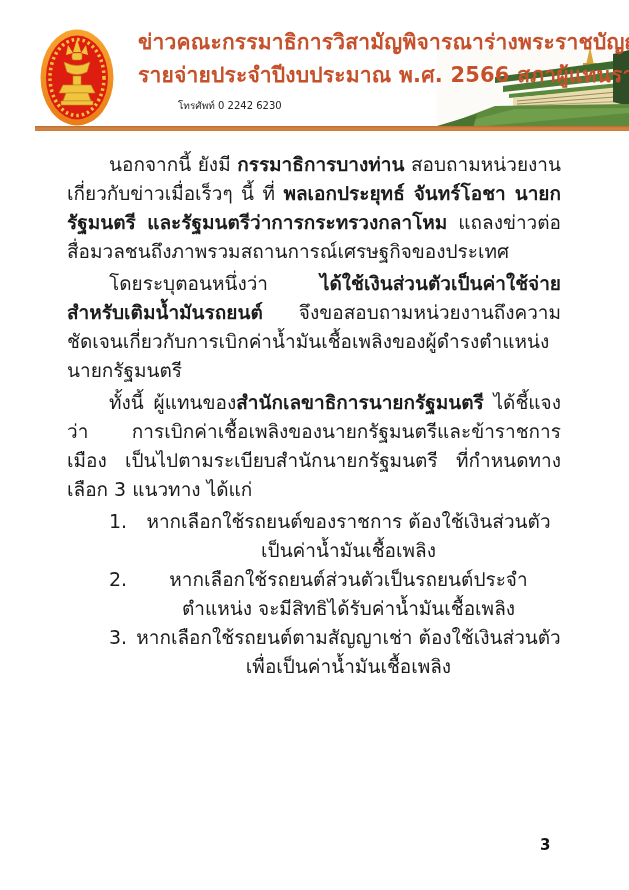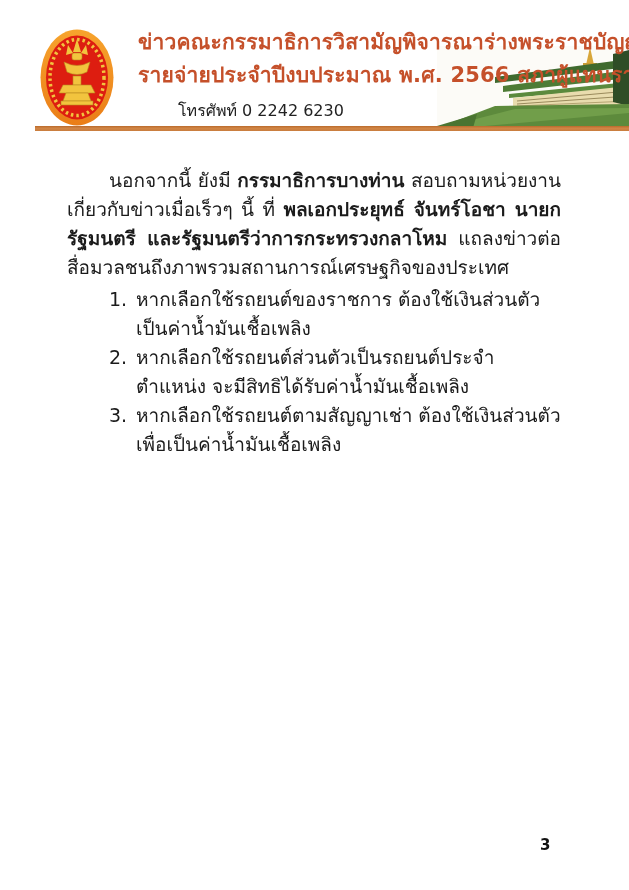--- a/index.html
+++ b/index.html
@@ -11,38 +11,38 @@
   
   .hdr{position:relative;height:140px;}
   .photo{position:absolute;right:0;top:46px;width:192px;height:82px;z-index:1;}
   .emblem{position:absolute;left:40px;top:29px;width:74px;height:97px;z-index:3;}
   .titles{position:absolute;left:138px;top:26px;width:491px;z-index:2;}
   .t1,.t2{
     color:#c5502a;font-weight:bold;font-size:21px;line-height:33px;
     white-space:nowrap;letter-spacing:0.2px;
   }
   .contact{
-    margin-top:6px;padding-left:40px;font-size:16px;color:#222;
+    margin-top:6px;padding-left:40px;font-size:10px;color:#222;
     display:flex;gap:38px;white-space:nowrap;
   }
   .divider{
     position:absolute;left:35px;right:0;top:126px;height:5px;
     background:linear-gradient(#b96a2c,#d18545 45%,#c97d3e);z-index:4;
   }
   
-  .bodytext{position:absolute;left:67px;top:150px;width:494px;margin-top:16px;}
+  .bodytext{position:absolute;left:67px;top:150px;width:494px;}
   .para{
     margin:0 0 3px;font-size:19px;line-height:29px;text-align:justify;
     text-indent:42px;
   }
   .para b{font-weight:bold;}
   .list{margin:1px 0 3px 42px;}
   .li{display:flex;font-size:19px;line-height:29px;}
   .num{width:27px;flex-shrink:0;}
-  .litext{flex:1;text-align:left;}
+  .litext{flex:1;text-align:center;}
   .para.last{margin-top:12px;}
   
   .pagenum{
     position:absolute;left:540px;top:836px;font-size:15px;font-weight:bold;
     color:#111;
   }
 </style>
 </head>
 <body>
 
@@ -111,21 +111,23 @@
       </div>
     </div>
 
     <div class="divider"></div>
   </div>
 
   <div class="bodytext">
 
     <p class="para"><span>นอกจากนี้ ยังมี </span><b>กรรมาธิการบางท่าน</b><span> สอบถามหน่วยงานเกี่ยวกับข่าวเมื่อเร็วๆ นี้ ที่ </span><b>พลเอกประยุทธ์ จันทร์โอชา นายกรัฐมนตรี และรัฐมนตรีว่าการกระทรวงกลาโหม</b><span> แถลงข่าวต่อสื่อมวลชนถึงภาพรวมสถานการณ์เศรษฐกิจของประเทศ</span></p>
 
+    <p class="para"><span>โดยระบุตอนหนึ่งว่า </span><b>ได้ใช้เงินส่วนตัวเป็นค่าใช้จ่ายสำหรับเติมน้ำมันรถยนต์</b><span> จึงขอสอบถามหน่วยงานถึงความชัดเจนเกี่ยวกับการเบิกค่าน้ำมันเชื้อเพลิงของผู้ดำรงตำแหน่งนายกรัฐมนตรี</span></p>
 
+    <p class="para"><span>ทั้งนี้ ผู้แทนของ</span><b>สำนักเลขาธิการนายกรัฐมนตรี</b><span> ได้ชี้แจงว่า การเบิกค่าเชื้อเพลิงของนายกรัฐมนตรีและข้าราชการเมือง เป็นไปตามระเบียบสำนักนายกรัฐมนตรี ที่กำหนดทางเลือก 3 แนวทาง ได้แก่</span></p>
 
     <div class="list">
       <div class="li">
         <span class="num">1.</span>
         <span class="litext">หากเลือกใช้รถยนต์ของราชการ ต้องใช้เงินส่วนตัวเป็นค่าน้ำมันเชื้อเพลิง</span>
       </div>
       <div class="li">
         <span class="num">2.</span>
         <span class="litext">หากเลือกใช้รถยนต์ส่วนตัวเป็นรถยนต์ประจำตำแหน่ง จะมีสิทธิได้รับค่าน้ำมันเชื้อเพลิง</span>
       </div>

